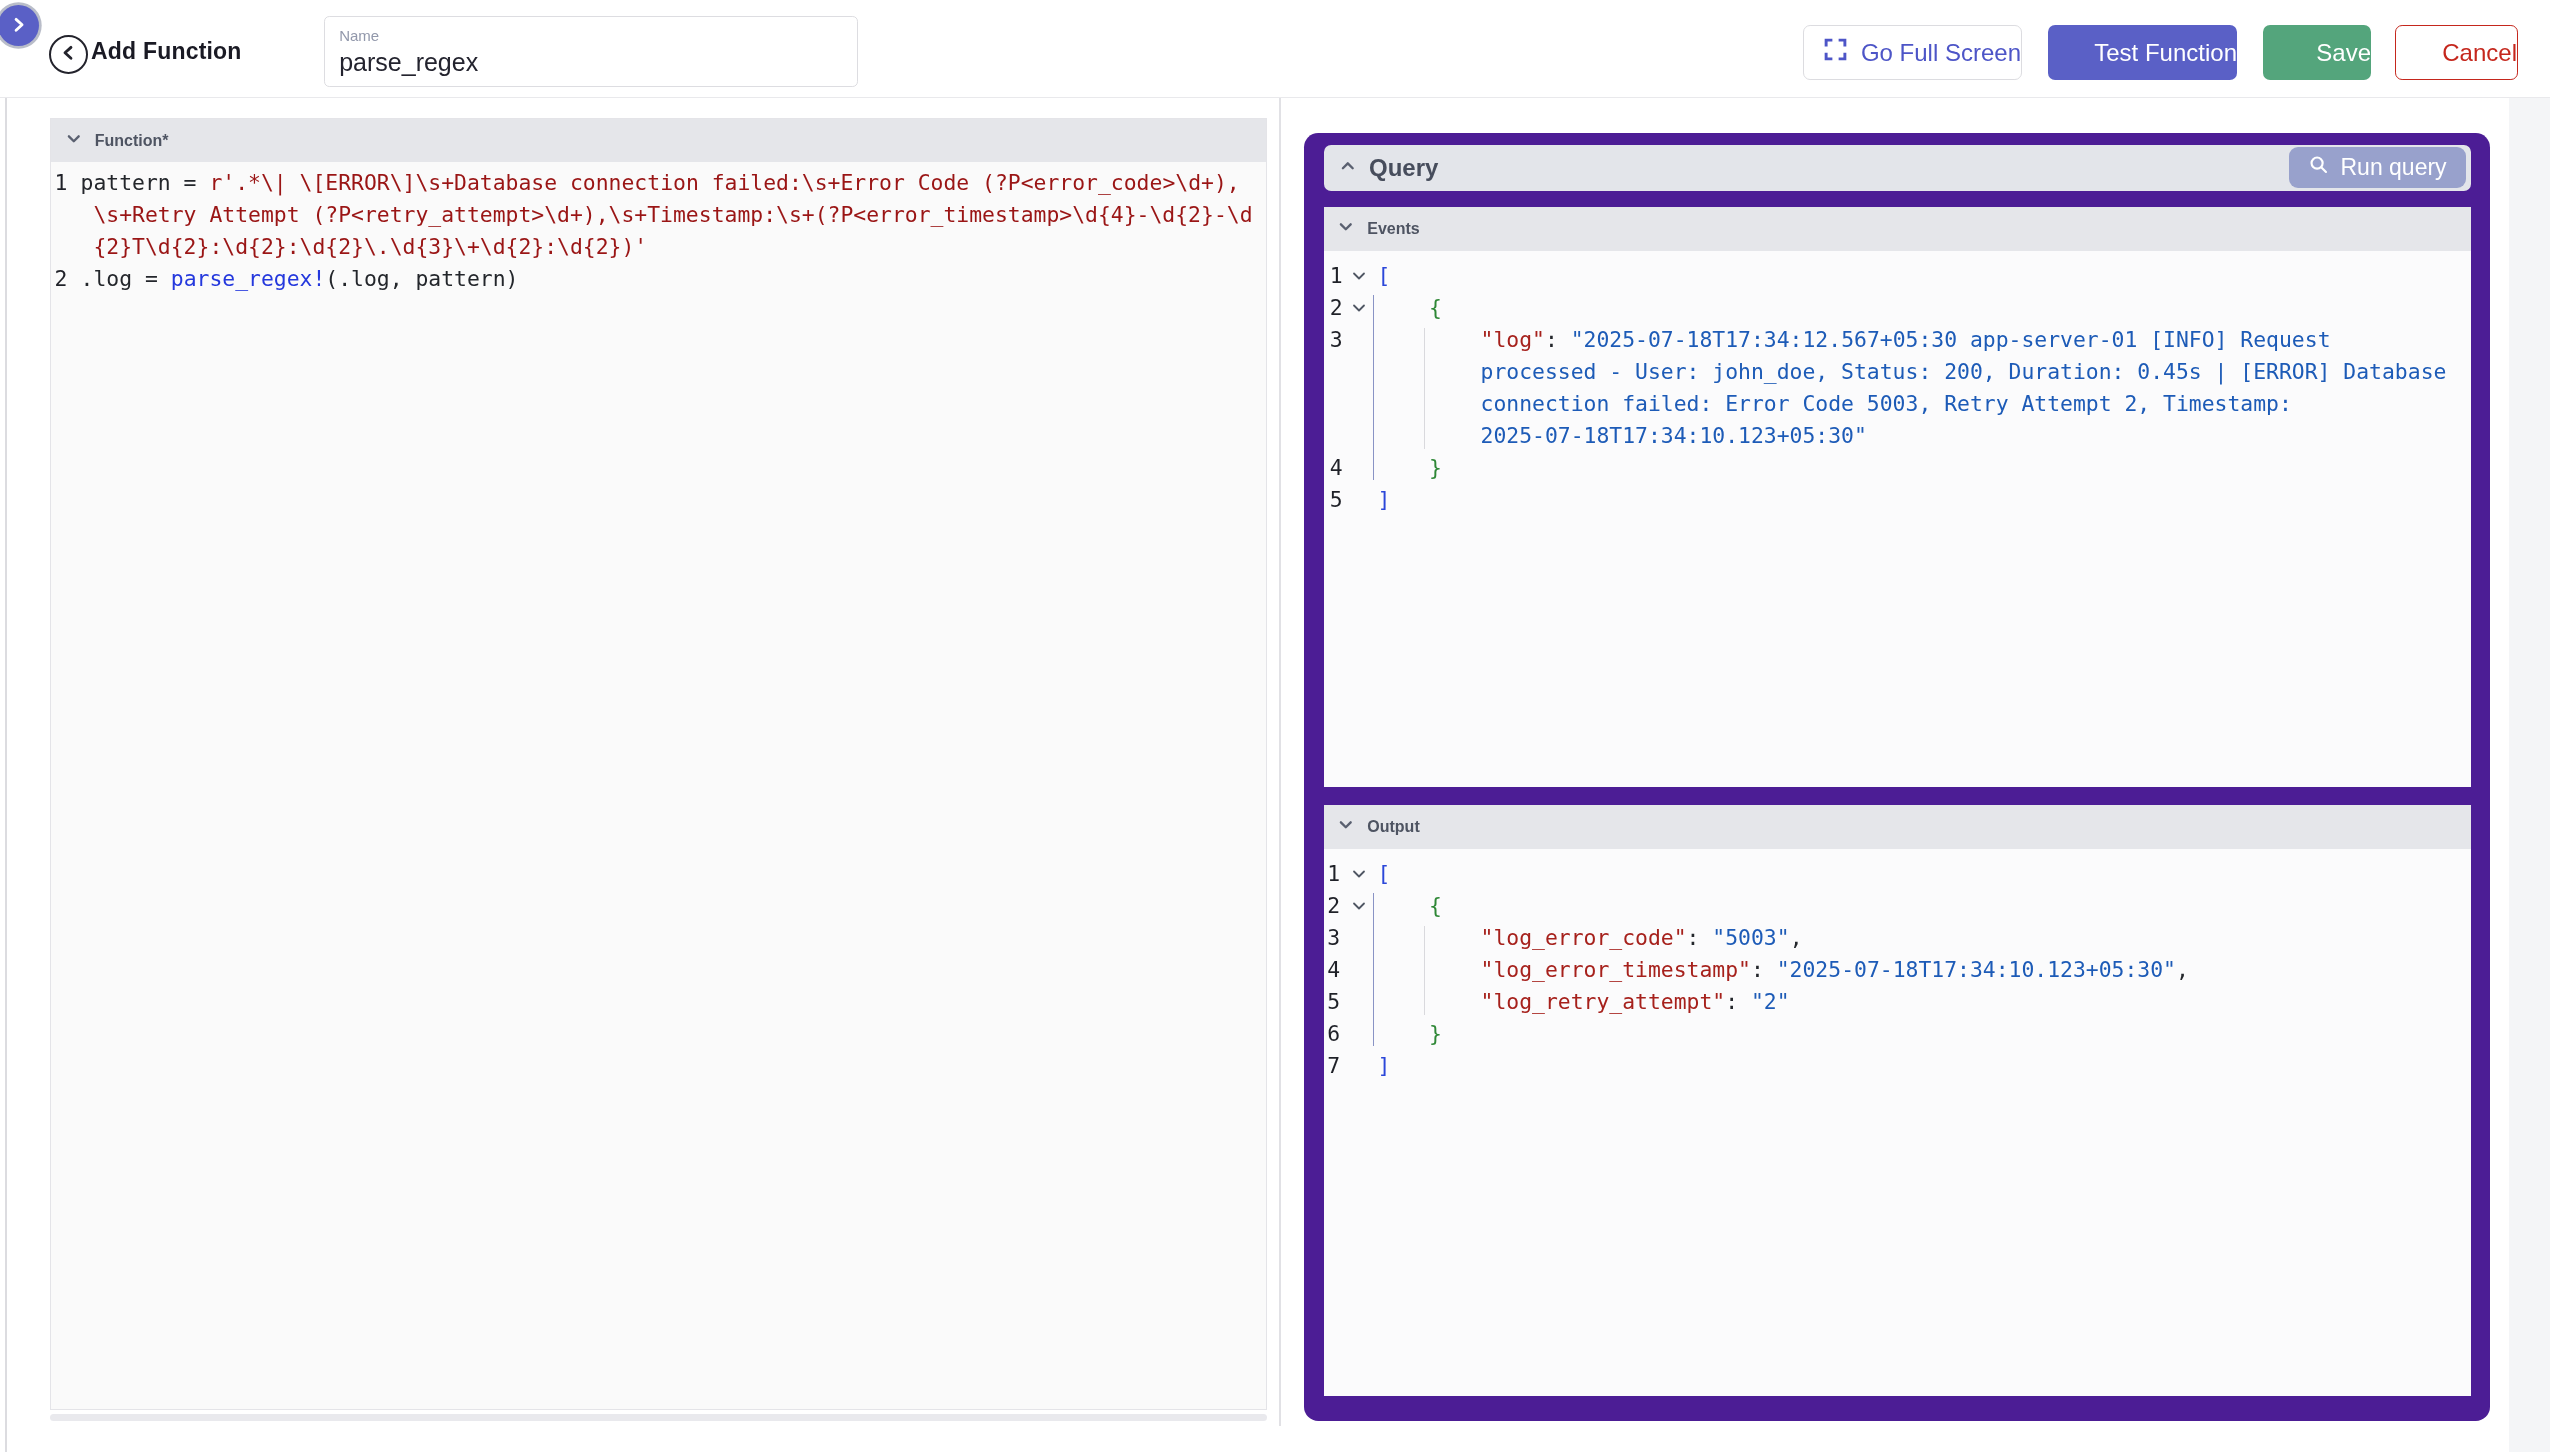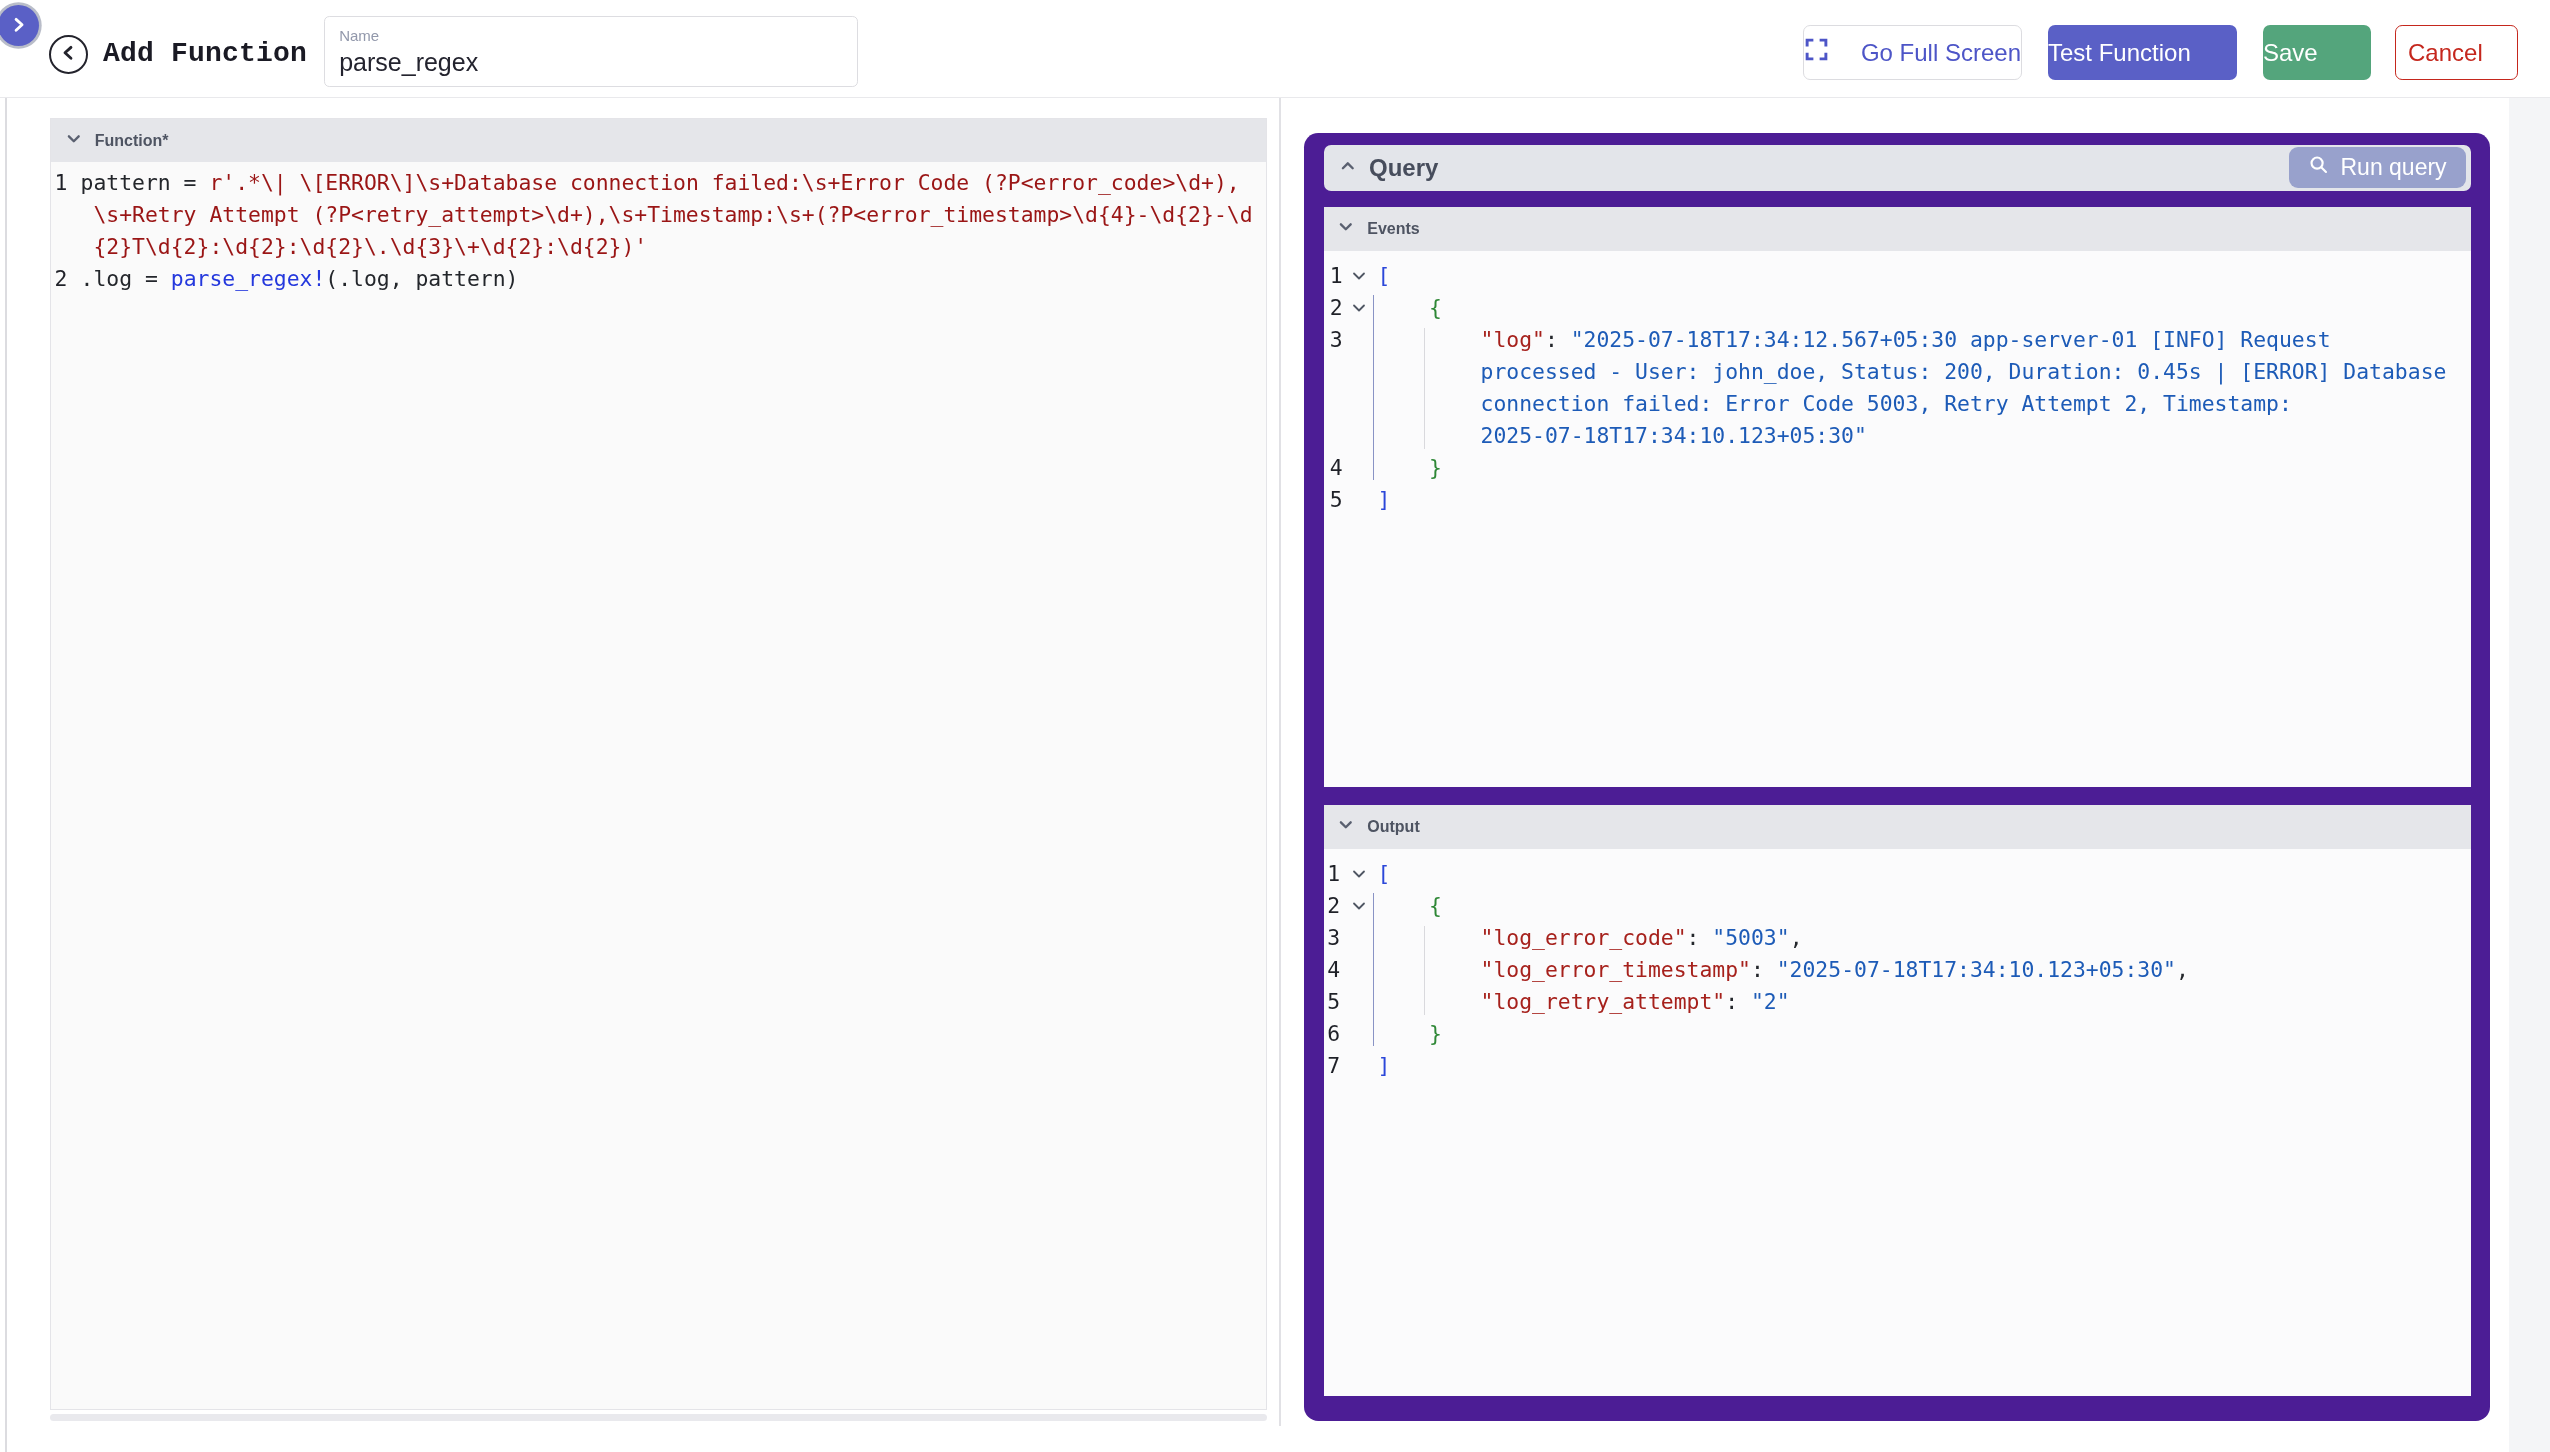--- a/index.html
+++ b/index.html
@@ -7,27 +7,27 @@
   body { font-family:"Liberation Sans", sans-serif; color:#23232e; }
   #app { position:relative; width:2550px; height:1452px; background:#fff; overflow:hidden; }
 
   
   .topbar { position:absolute; left:0; top:0; width:2550px; height:98px; background:#fff; border-bottom:1.8px solid #e9e9ec; z-index:3; }
   .left-rail { position:absolute; left:5.3px; top:0; width:1.8px; height:1452px; background:#dcdce0; z-index:1; }
   .sidebar-toggle { position:absolute; left:-1.8px; top:5.3px; width:41px; height:41px; border-radius:50%;
     background:var(--accent_indigo); box-shadow:0 0 0 2.7px #b9bdc9; display:flex; align-items:center; justify-content:center; z-index:4; cursor:pointer; }
   .back-button { position:absolute; left:49px; top:35px; width:39px; height:39px; border-radius:50%;
     border:2.7px solid #23232c; display:flex; align-items:center; justify-content:center; background:#fff; cursor:pointer; }
-  .page-title { position:absolute; left:103px; top:38px; font-size:28px; font-weight:600; color:#1a1a24; letter-spacing:0.2px;font-family:Liberation Mono, monospace; }
+  .page-title { position:absolute; left:91px; top:38px; font-size:23px; font-weight:600; color:#1a1a24; letter-spacing:0.2px; }
   .name-field { position:absolute; left:324px; top:16px; width:534px; height:71px; background:#fff;
     border:1.8px solid #dddde1; border-radius:5.3px; padding:8px 14.2px 0 14.2px; }
   .name-field .label { font-size:15px; color:#9298ab; line-height:21.4px; }
   .name-field input { display:block; width:100%; border:none; outline:none; background:transparent;
     font-family:"Liberation Sans", sans-serif; font-size:25px; color:#23232e; margin-top:1.8px; }
-  .tb-btn { position:absolute; top:25px; height:55px; border-radius:7.1px; display:flex; align-items:center; justify-content:space-between;
+  .tb-btn { position:absolute; top:25px; height:55px; border-radius:7.1px; display:flex; align-items:center; justify-content:flex-end;
     font-size:24px; font-weight:500; cursor:pointer; gap:12.5px; }
   .btn-fullscreen { left:1803px; width:219px; background:#fff; border:1.8px solid #dcdce0; color:#4d55c7; }
   .btn-test { left:2048px; width:189px; background:var(--accent_indigo); color:#fff; }
   .btn-save { left:2263px; width:108px; background:var(--save_green); color:#fff; }
   .btn-cancel { left:2395px; width:123px; background:#fff; border:1.8px solid var(--cancel_red); color:var(--cancel_red);padding-left:12px; }
 
   
   .function-panel { position:absolute; left:50px; top:118px; width:1217px; height:1292px;
     background:#fafafa; border:0.9px solid #e4e4e8; }
   .panel-header { height:43px; background:#e5e6ea; display:flex; align-items:center; padding-left:12.5px; gap:11.6px;

